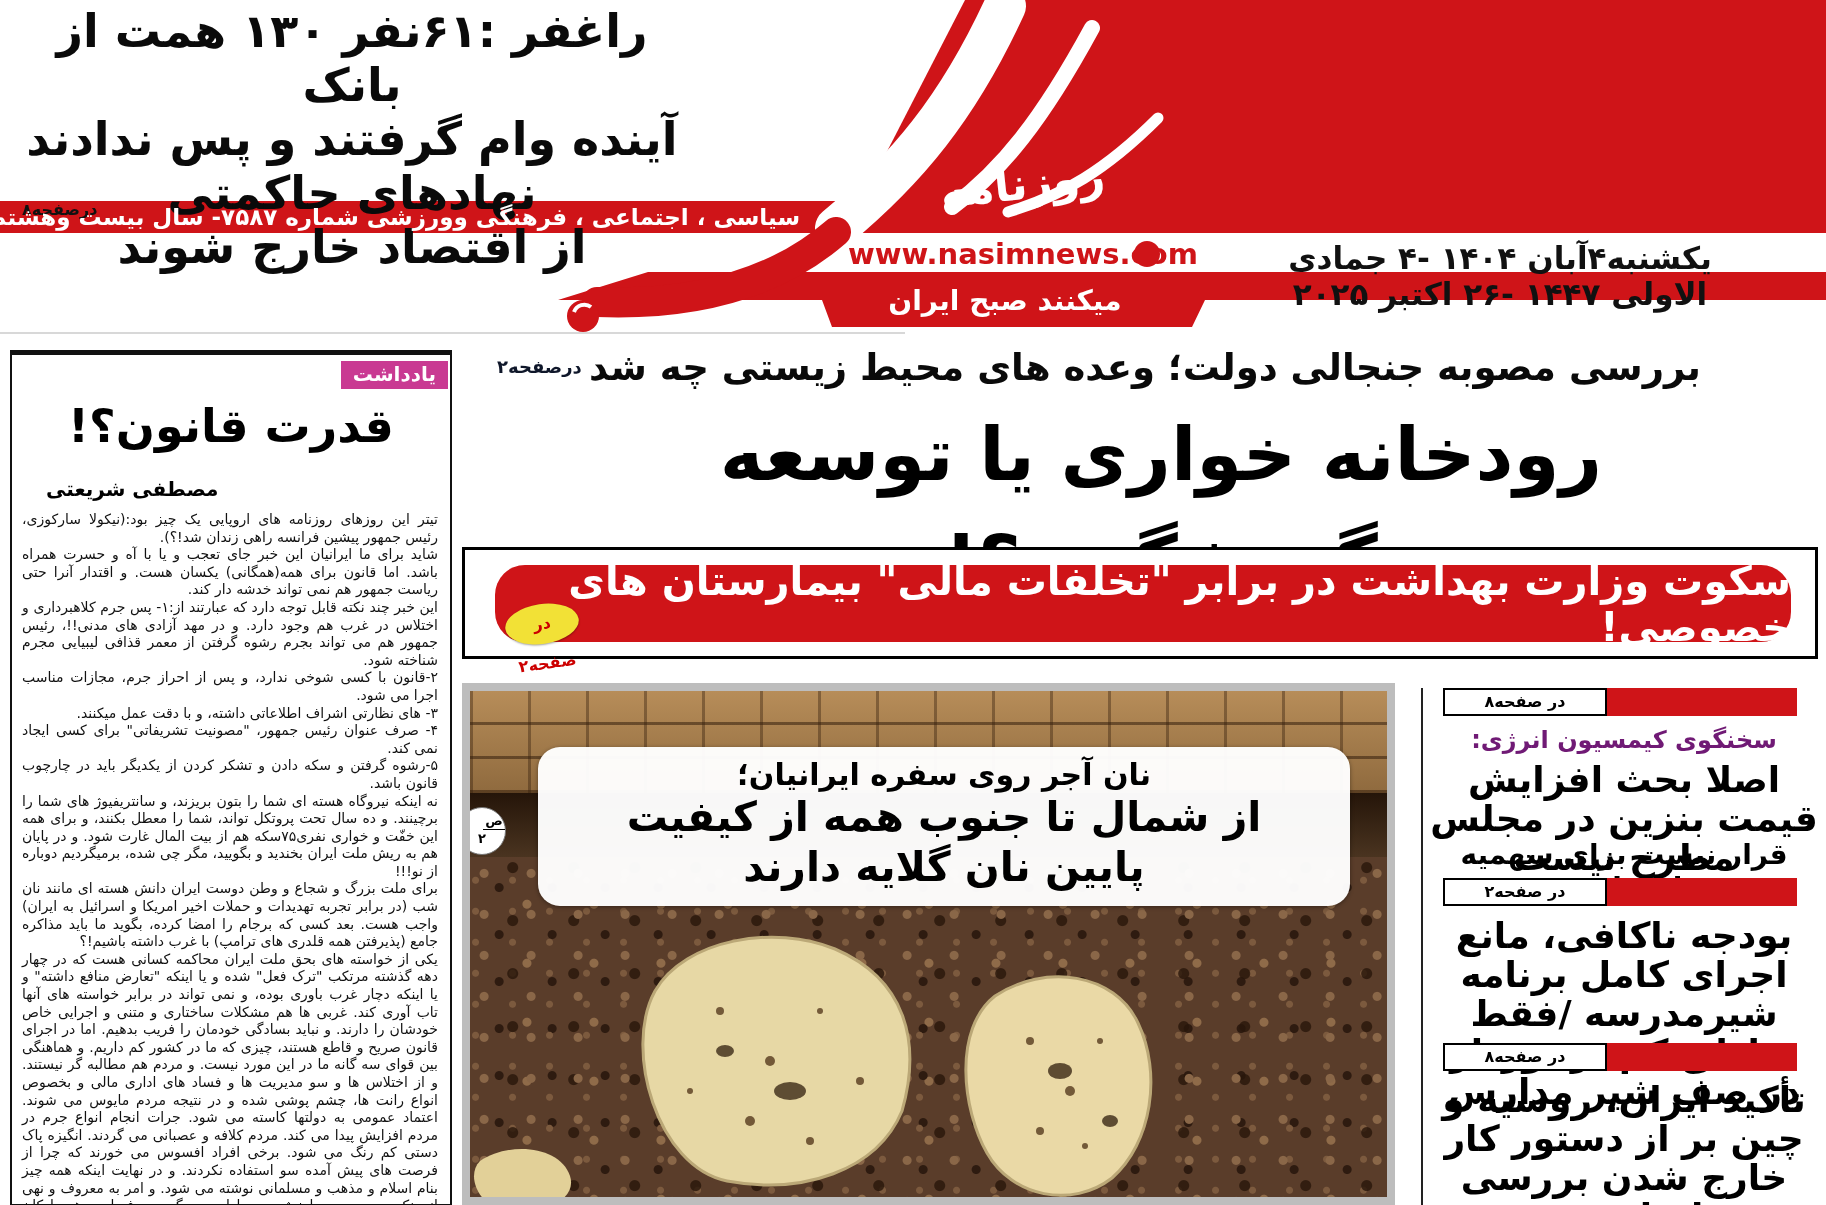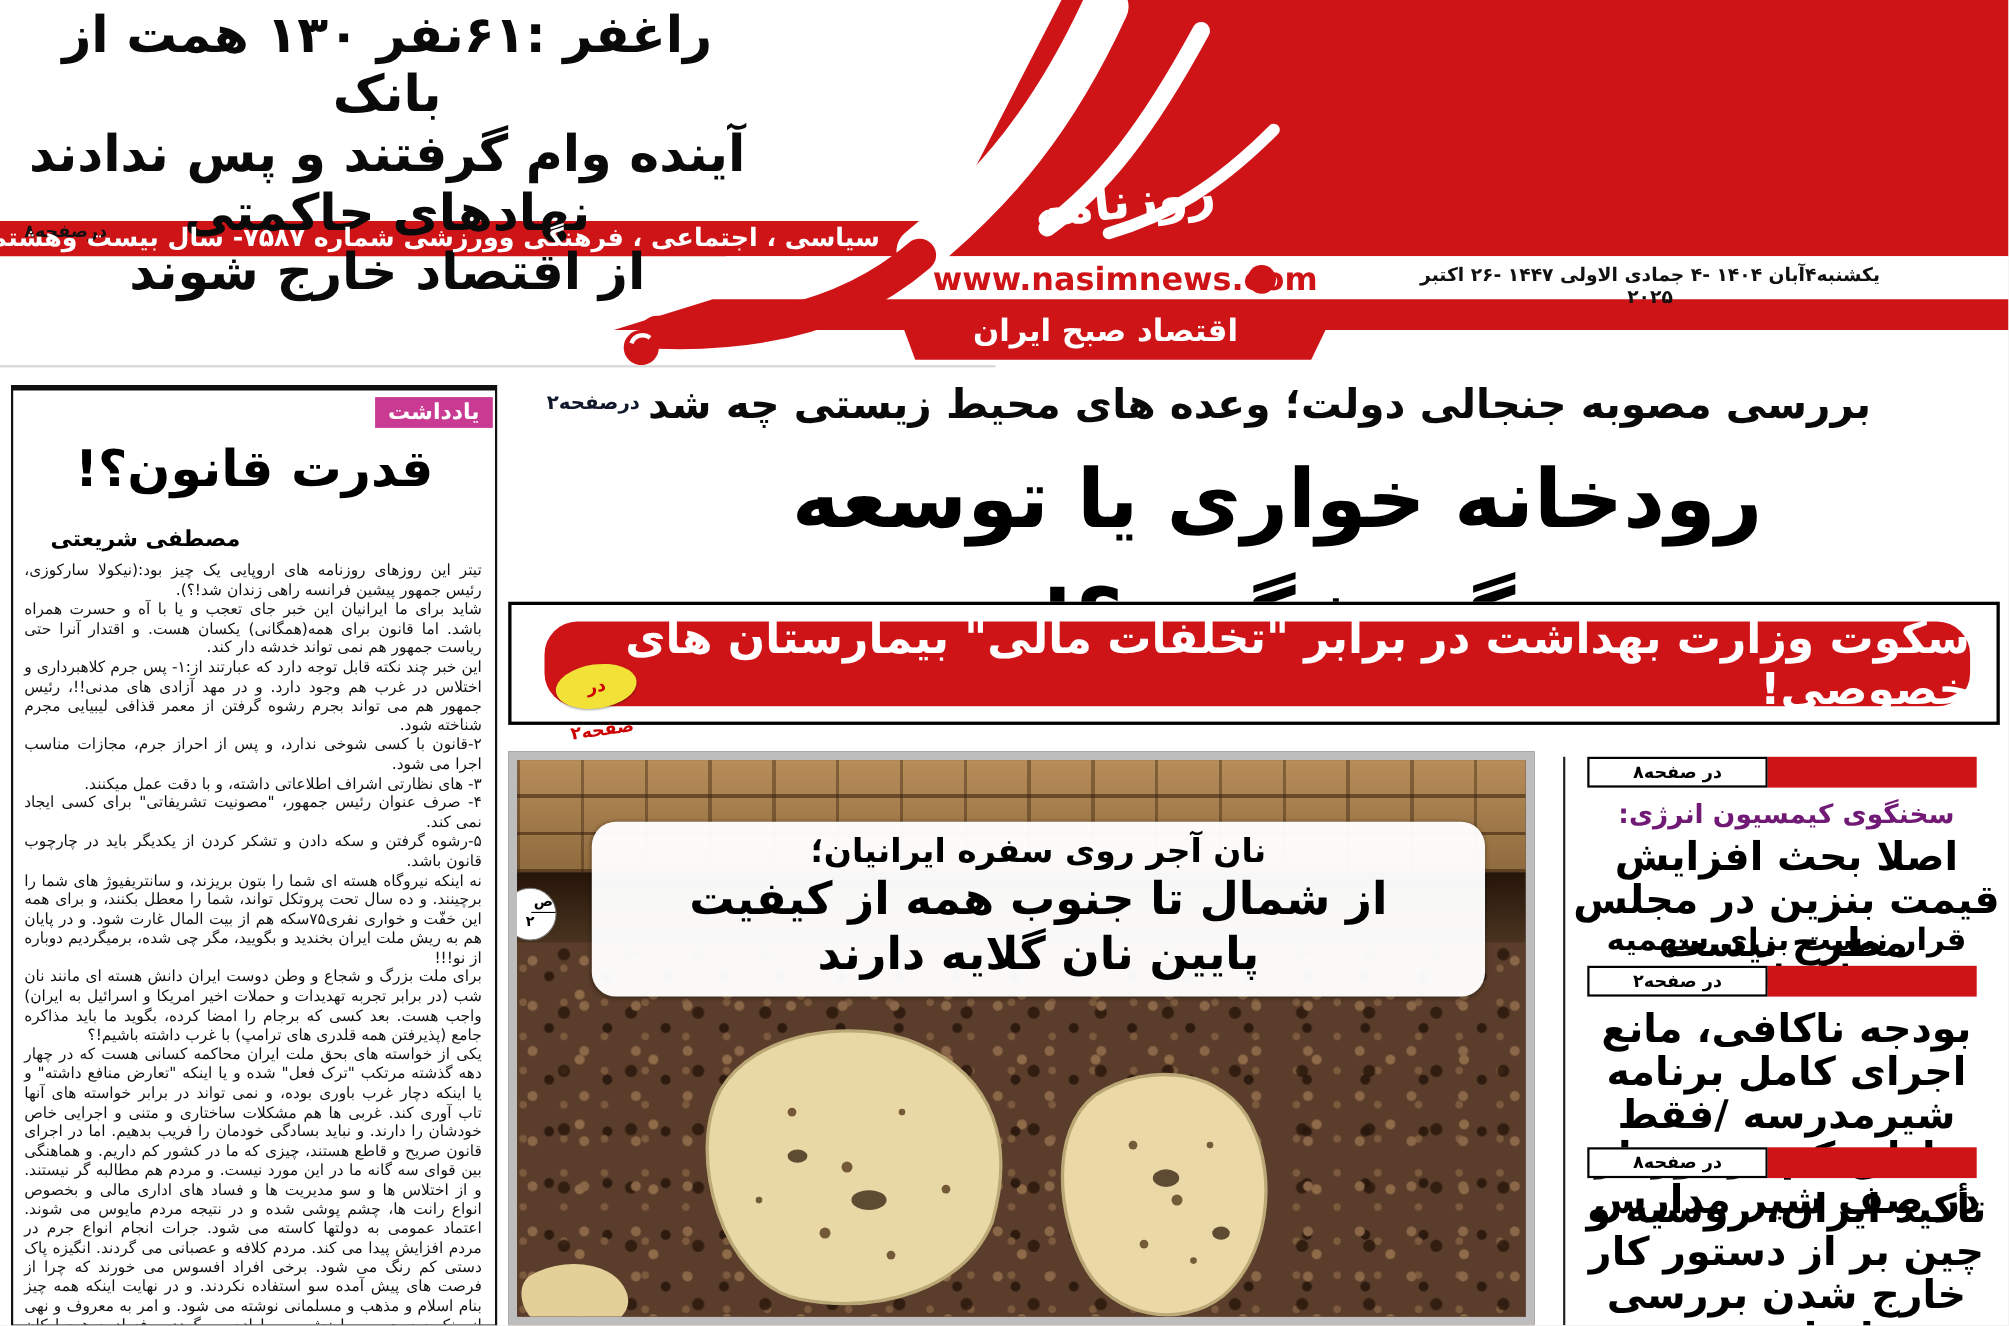--- a/index.html
+++ b/index.html
@@ -10,21 +10,21 @@
   
   #mast-svg{position:absolute;left:0;top:0;}
   .top-story{left:18px;top:4px;width:668px;text-align:center;font-weight:bold;
              font-size:46px;line-height:54px;color:#0a0a0a;}
   .top-story-ref{left:22px;top:200px;font-size:16px;font-weight:bold;color:#111;}
   .band-text{left:0;top:203px;width:800px;height:30px;line-height:29px;color:#fff;
              font-weight:bold;font-size:23px;text-align:right;white-space:nowrap;}
   .www-text{left:848px;top:237px;width:300px;text-align:center;direction:ltr;
             color:var(--red);font-weight:bold;font-size:29px;}
   .red-dot{left:1134px;top:241px;width:26px;height:26px;border-radius:50%;background:var(--red);}
-  .date-text{left:1270px;top:240px;width:460px;text-align:center;font-size:17px;
+  .date-text{left:1270px;top:240px;width:460px;text-align:center;font-size:31px;
              font-weight:bold;color:#111;}
   .logo-script{left:940px;top:158px;color:#fff;font-size:44px;font-weight:bold;
                transform:rotate(-6deg);}
   .tagline{left:845px;top:284px;width:320px;text-align:center;color:#fff;
            font-weight:bold;font-size:28px;}
   
   .lead-ref{left:497px;top:356px;font-size:18px;font-weight:bold;color:#0f172a;}
   .lead-kicker{left:470px;top:346px;width:1350px;text-align:center;font-weight:bold;
                font-size:37px;color:#0a0a0a;}
   .lead-headline{left:500px;top:400px;width:1322px;text-align:center;font-weight:bold;
@@ -111,21 +111,21 @@
     <div>نهادهای حاکمتی</div>
     <div>از اقتصاد خارج شوند</div>
   </div>
   <div class="abs top-story-ref fa">درصفحه۸</div>
 
   <div class="abs band-text fa">سیاسی ، اجتماعی ، فرهنگی وورزشی شماره ۷۵۸۷- سال بیست وهشتم -تک شماره ۲۰۰۰۰تومان</div>
   <div class="abs www-text">www.nasimnews.com</div>
   <div class="abs red-dot"></div>
   <div class="abs date-text fa">یکشنبه۴آبان ۱۴۰۴ -۴ جمادی الاولی ۱۴۴۷ -۲۶ اکتبر ۲۰۲۵</div>
   <div class="abs logo-script fa">روزنامه</div>
-  <div class="abs tagline fa">اقتصاد صبح ایران</div>
+  <div class="abs tagline fa">میکنند صبح ایران</div>
 
   <div class="abs lead-ref fa">درصفحه۲</div>
   <div class="abs lead-kicker fa">بررسی مصوبه جنجالی دولت؛ وعده های محیط زیستی چه شد</div>
   <div class="abs lead-headline fa">رودخانه خواری یا توسعه گردشگری؟!</div>
 
   <div class="abs banner-box">
     <div class="banner-red fa">سکوت وزارت بهداشت در برابر "تخلفات مالی" بیمارستان های خصوصی!</div>
     <div class="banner-badge fa">در صفحه۲</div>
   </div>
 

